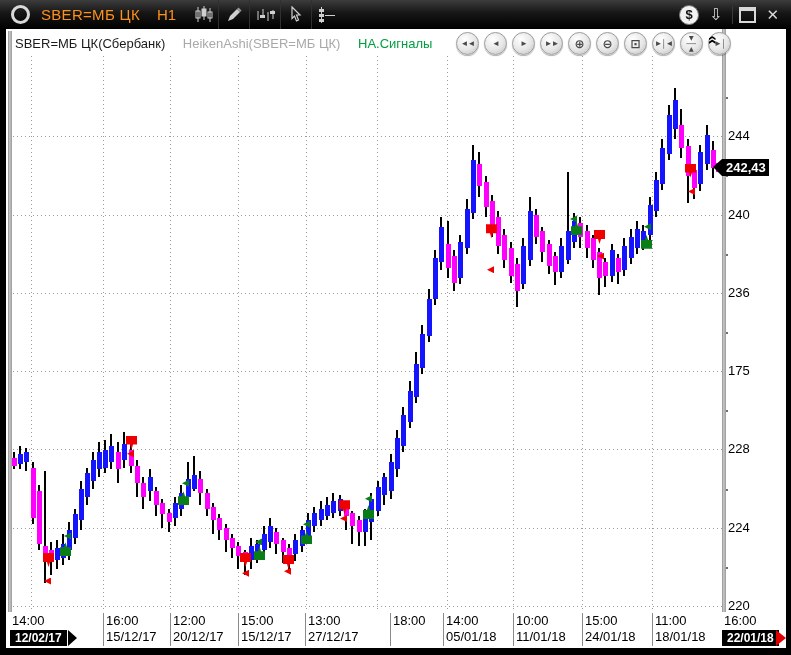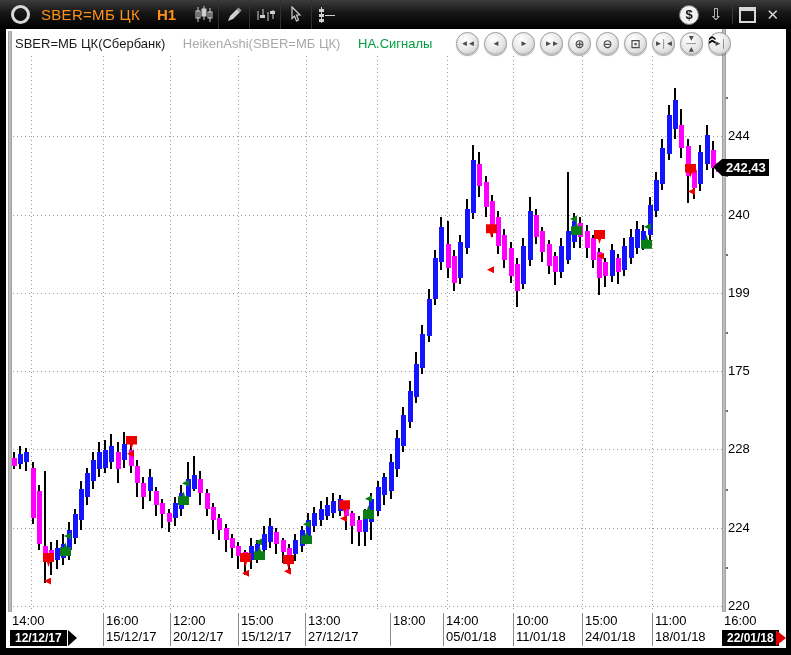--- a/index.html
+++ b/index.html
@@ -11,21 +11,21 @@
   }
   
   #titlebar{
     position:absolute;left:0;top:0;width:791px;height:29px;
     background:linear-gradient(#3c3c3c,#161616 45%,#000 100%);
     display:flex;align-items:center;z-index:30;
   }
   #win-icon{width:13px;height:13px;border:3px solid #d9d9d9;border-radius:50%;
     margin-left:11px;flex:none;box-shadow:0 0 2px #000 inset}
   #title-symbol{margin-left:11px;font-size:15px;color:#ff9018;letter-spacing:.3px;white-space:nowrap}
-  #title-tf{margin-left:17px;font-size:15px;color:#ff9018;font-weight:bold}
+  #title-tf{margin-left:17px;font-size:15px;color:#ff9018;font-weight:normal}
   .tb-group{display:flex;align-items:center;margin-left:12px;height:29px}
   .tb-btn{width:30px;height:29px;display:flex;align-items:center;justify-content:center;
     border-left:1px solid #303030;cursor:pointer}
   .tb-btn:first-child{border-left:none}
   .tb-right{margin-left:auto;display:flex;align-items:center;padding-right:8px;gap:6px}
   #dollar-btn{width:18px;height:18px;border-radius:50%;background:#f2f2f2;color:#111;
     font-weight:bold;font-size:13px;display:flex;align-items:center;justify-content:center;
     border:1px solid #777;cursor:pointer}
   #down-arrow-btn{color:#d8d8d8;font-size:16px;line-height:16px;cursor:pointer;padding:0 4px}
   .tb-sep{width:1px;height:18px;background:#3a3a3a}
@@ -198,39 +198,39 @@
     </div>
   </div>
 <div id="collapse-btn">«</div>
 
 <div id="chart-layer">
     <div class="hgrid" style="top: 136px;"></div>
     <div class="plabel" style="top: 128px;">244</div>
     <div class="hgrid" style="top: 215px;"></div>
     <div class="plabel" style="top: 207px;">240</div>
     <div class="hgrid" style="top: 293px;"></div>
-    <div class="plabel" style="top: 285px;">199</div>
+    <div class="plabel" style="top: 285px;">236</div>
     <div class="hgrid" style="top: 371px;"></div>
     <div class="plabel" style="top: 363px;">175</div>
     <div class="hgrid" style="top: 449px;"></div>
     <div class="plabel" style="top: 441px;">228</div>
     <div class="hgrid" style="top: 528px;"></div>
     <div class="plabel" style="top: 520px;">224</div>
     <div class="hgrid" style="top: 606px;"></div>
     <div class="plabel" style="top: 598px;">220</div>
     <div class="minor-tick" style="top: 97px;"></div>
     <div class="minor-tick" style="top: 175px;"></div>
     <div class="minor-tick" style="top: 254px;"></div>
     <div class="minor-tick" style="top: 332px;"></div>
     <div class="minor-tick" style="top: 410px;"></div>
     <div class="minor-tick" style="top: 489px;"></div>
     <div class="minor-tick" style="top: 567px;"></div>
     <div class="vgrid" style="left: 31px;"></div>
     <div class="tlabel" style="left: 12px;">14:00</div>
-    <div class="datebox" style="left: 10px;">12/12/17</div>
+    <div class="datebox" style="left: 10px;">12/02/17</div>
     <div class="dbarrow" style="left: 68px; border-left: 9px solid rgb(0, 0, 0);"></div>
     <div class="vgrid" style="left: 103px;"></div>
     <div class="tsep" style="left: 103px;"></div>
     <div class="tlabel" style="left: 106px;">16:00</div>
     <div class="dlabel" style="left: 106px; text-align: center;">15/12/17</div>
     <div class="vgrid" style="left: 170px;"></div>
     <div class="tsep" style="left: 170px;"></div>
     <div class="tlabel" style="left: 173px;">12:00</div>
     <div class="dlabel" style="left: 173px;">20/12/17</div>
     <div class="vgrid" style="left: 238px;"></div>

